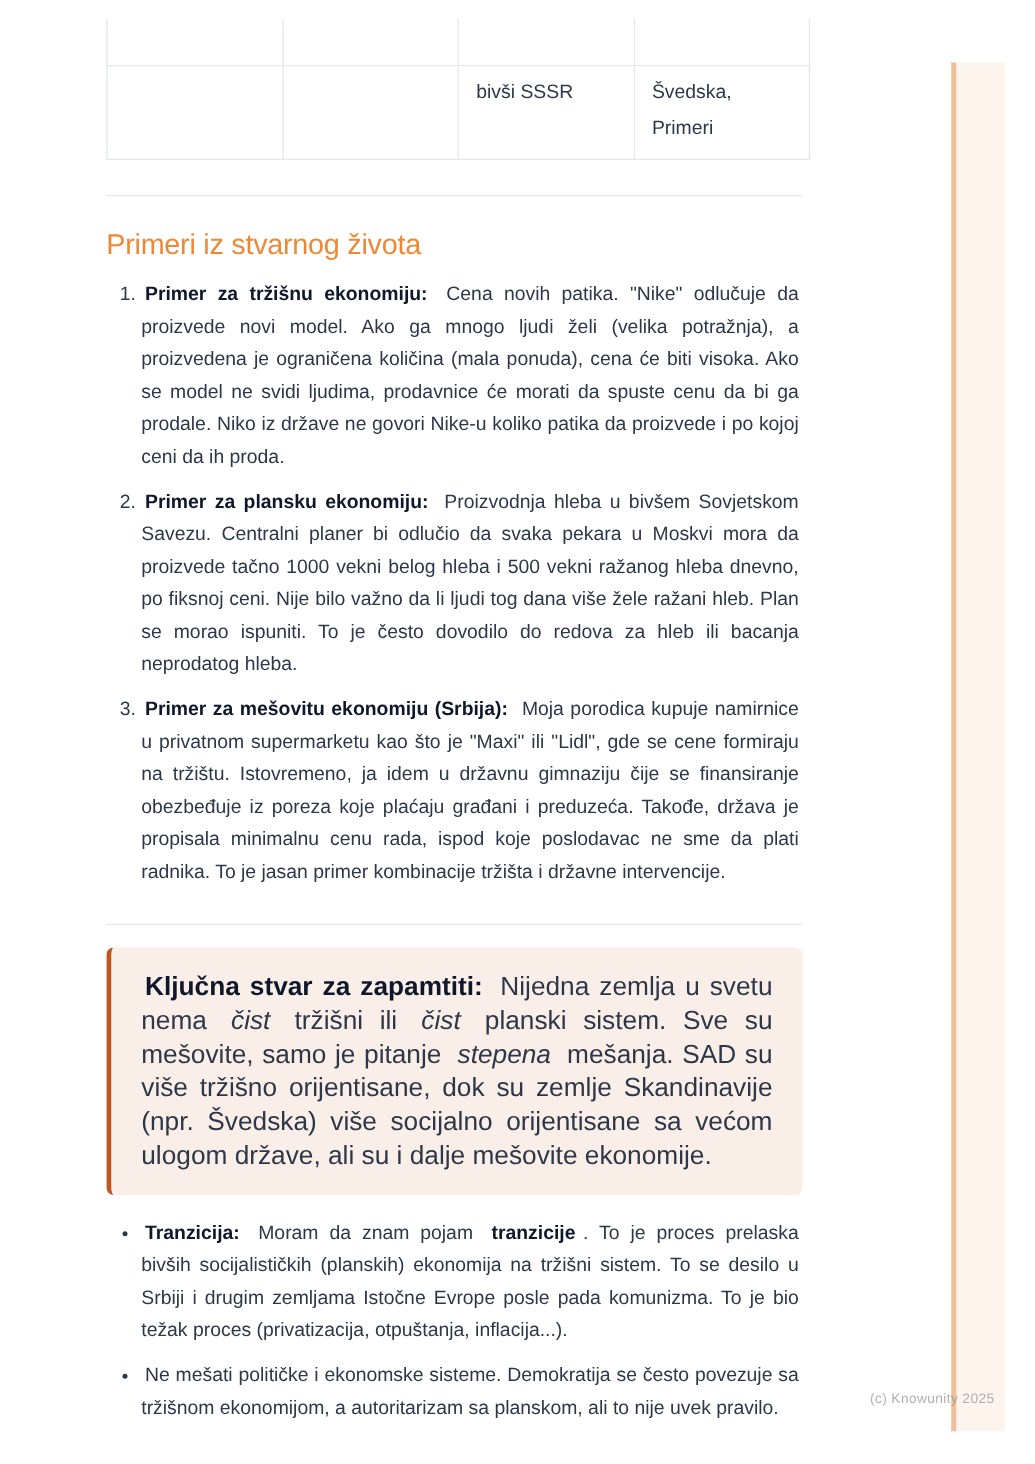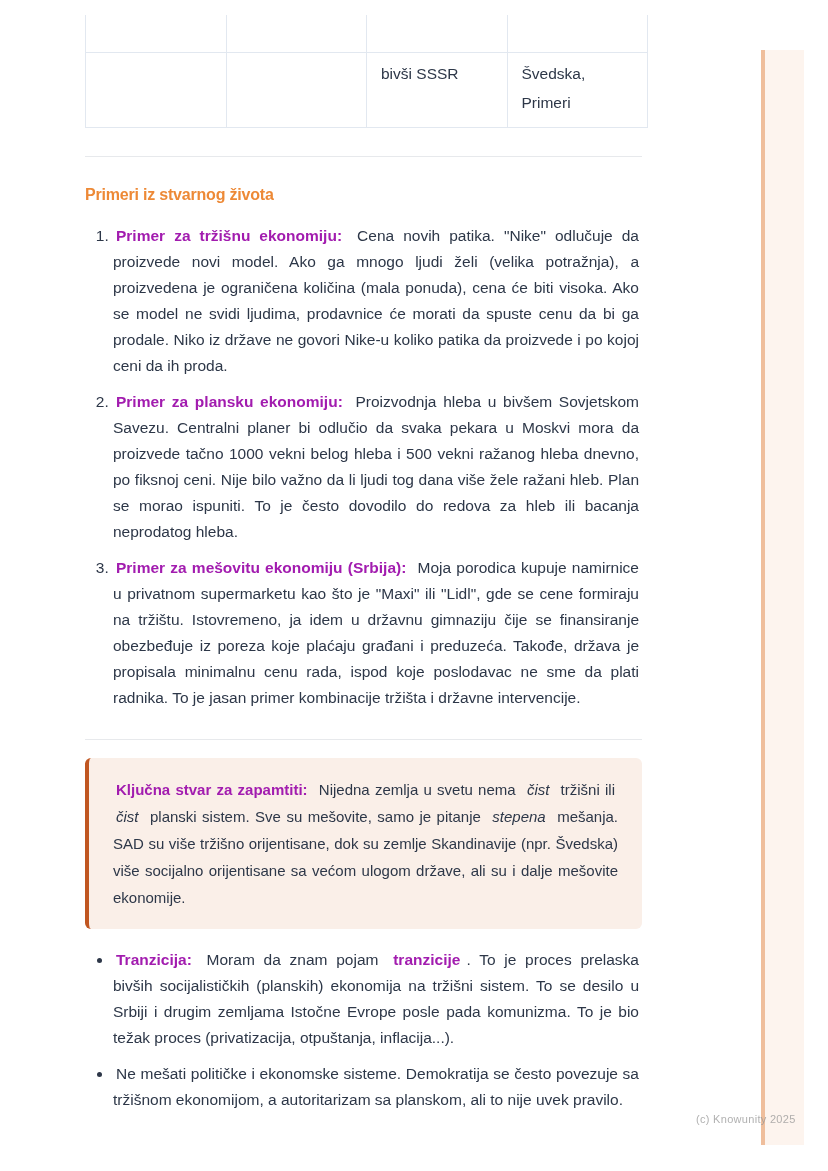--- a/index.html
+++ b/index.html
@@ -36,44 +36,44 @@
   table.frag tr.cutoff td { border-top: none; height: 37px; padding: 0; }
   table.frag tr.datarow td { height: 63px; }
   .divider {
     border: none;
     border-top: 1px solid #e7e9ec;
     height: 0;
     margin-top: 28px;
   }
   h2.section {
     color: #ed8936;
-    font-size: 16px;
+    font-size: 23px;
     line-height: 28px;
-    font-weight: bold;
+    font-weight: normal;
     letter-spacing: -0.2px;
     margin-top: 24px;
   }
   ol.examples {
     margin-top: 14px;
     padding-left: 25px;
     font-size: 15.5px;
     line-height: 26px;
     text-align: justify;
   }
   ol.examples li { margin-bottom: 10px; }
   ol.examples li:last-child { margin-bottom: 0; }
-  .b { font-weight: bold; color: #a21caf; }
+  .b { font-weight: bold; color: #0f172a; }
   .i { font-style: italic; }
   .callout {
     margin-top: 18px;
     background: #faefe8;
     border-left: 4px solid #c05621;
     border-radius: 6px;
     padding: 18px 24px;
-    font-size: 15px;
+    font-size: 21px;
     line-height: 27px;
     text-align: justify;
   }
   ul.notes {
     margin-top: 18px;
     padding-left: 25px;
     font-size: 15.5px;
     line-height: 26px;
     text-align: justify;
   }

